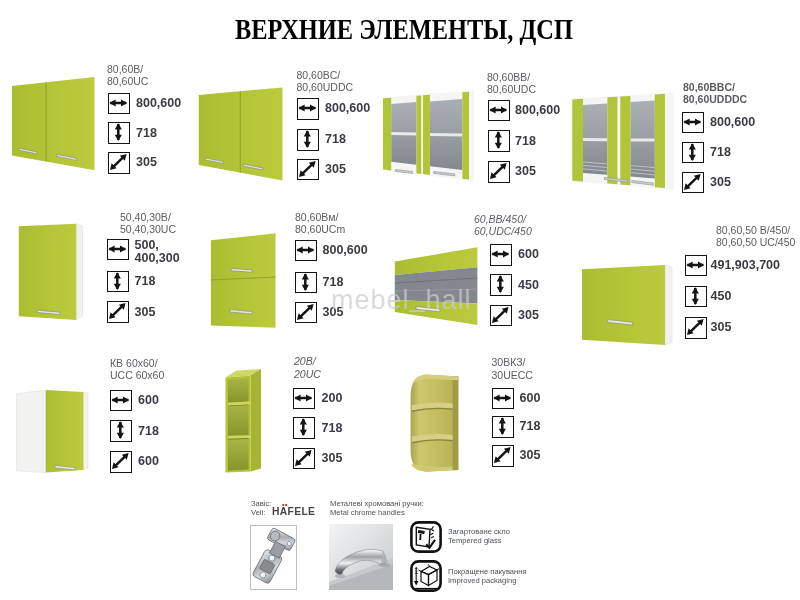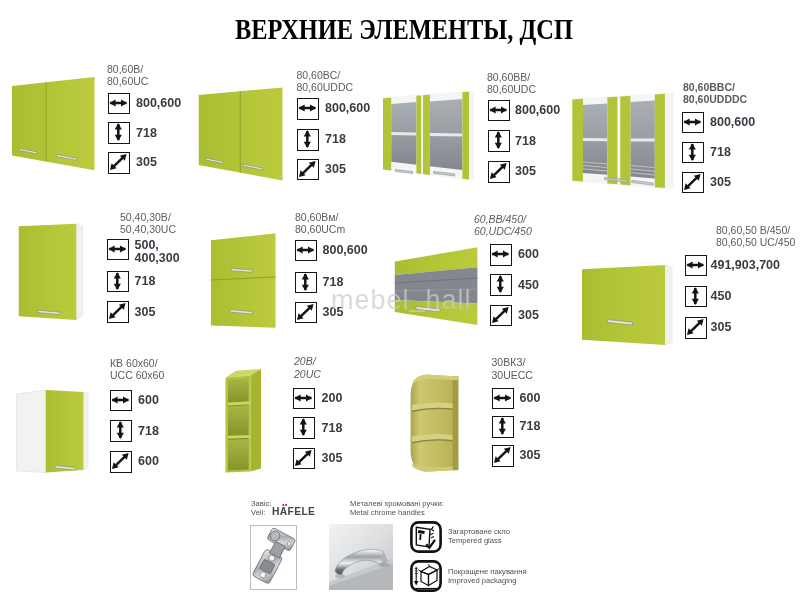--- a/index.html
+++ b/index.html
@@ -522,21 +522,21 @@
       <circle cx="22.5" cy="52.5" r="3" fill="#f4f5f6" stroke="#70767b" stroke-width="0.7"></circle>
       <rect x="16.5" y="38" width="12" height="10.5" rx="1" fill="#878c91" stroke="#5f6468" stroke-width="0.7"></rect>
       <rect x="9" y="6" width="26" height="13" rx="2.5" fill="url(#met)" stroke="#6b7075" stroke-width="0.8"></rect>
       <ellipse cx="15" cy="12.5" rx="4.6" ry="5" fill="#b6bbc0" stroke="#5f6468" stroke-width="0.7"></ellipse>
       <rect x="18" y="17" width="11" height="13" fill="#9aa0a5" stroke="#5f6468" stroke-width="0.7"></rect>
       <circle cx="31" cy="12.5" r="2" fill="#f4f5f6" stroke="#70767b" stroke-width="0.6"></circle>
     </g>
   </g>
 </svg>
 
-<div class="sm" style="left:330px;top:499px;margin-left:20px;">Металеві хромовані ручки:<br>Metal chrome handles</div>
+<div class="sm" style="left:330px;top:499px;">Металеві хромовані ручки:<br>Metal chrome handles</div>
 
 <svg style="position:absolute;left:329px;top:524px;" width="64" height="66" viewBox="0 0 64 66">
   <linearGradient id="hbg" x1="0" y1="0" x2="1" y2="1">
     <stop offset="0" stop-color="#f2f3f4"></stop>
       <stop offset="0.5" stop-color="#dcdee0"></stop>
       <stop offset="1" stop-color="#c3c6c9"></stop>
   </linearGradient>
   <rect width="64" height="66" fill="url(#hbg)"></rect>
   <polygon points="0,58 64,34 64,66 0,66" fill="#c6c9cc"></polygon>
   <polygon points="0,62 64,40 64,66 0,66" fill="#b4b8bb"></polygon>

